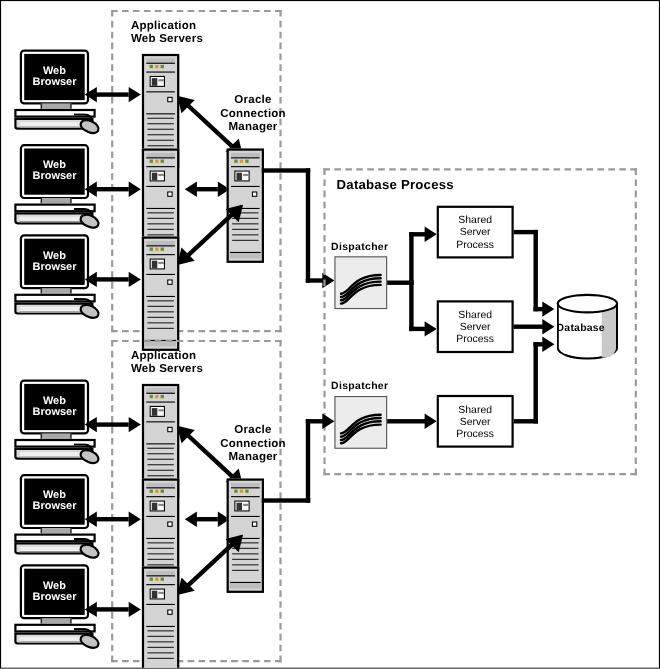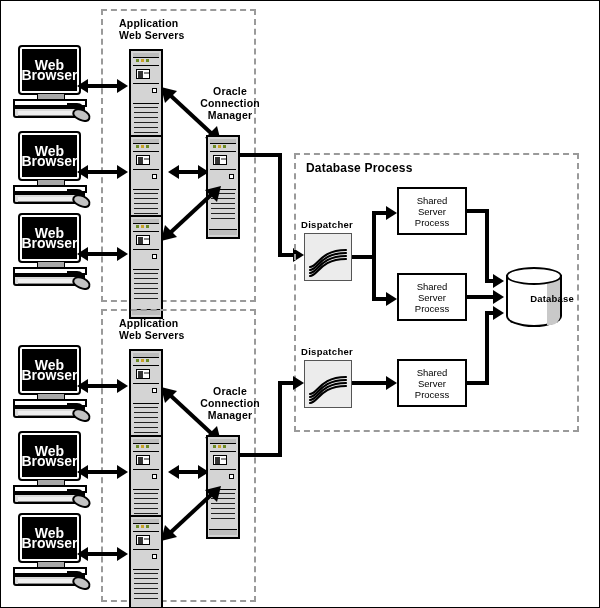--- a/index.html
+++ b/index.html
@@ -44,21 +44,21 @@
     position:absolute;left:9px;top:0;width:63px;height:50px;
     background:#ffffff;border:2px solid #000;border-radius:4px;
     box-sizing:border-box;
   }
   .pc .screen{
     position:absolute;left:13px;top:4px;width:55px;height:42px;
     background:#000;box-sizing:border-box;
     display:flex;align-items:center;justify-content:center;
   }
   .pc .screen span{
-    color:#fff;font-size:14px;font-weight:bold;line-height:10.5px;
+    color:#fff;font-size:10px;font-weight:bold;line-height:10.5px;
     text-align:center;display:block;white-space:pre-line;
   }
   .pc .neck{
     position:absolute;left:28px;top:49px;width:26px;height:5px;
     background:#a8a8a8;border-left:1px solid #000;border-right:1px solid #000;
   }
   .pc .base-top{
     position:absolute;left:4px;top:54px;width:74px;height:8px;
     background:#ffffff;border:2px solid #000;box-sizing:border-box;
   }
@@ -161,22 +161,22 @@
   .db .shade{
     position:absolute;right:2px;top:10px;width:13px;height:48px;
     background:#c9c9c9;border-radius:0 0 9px 0/0 0 9px 0;
   }
   .db .top{
     position:absolute;left:0;top:0;width:56px;height:18px;
     background:#ffffff;border:2px solid #000;border-radius:50%;
     box-sizing:border-box;
   }
   .db .dbtext{
-    position:absolute;left:0;top:26px;width:56px;text-align:right;
-    font-size:9.5px;font-weight:bold;color:#000;letter-spacing:.2px;margin-left:12px;
+    position:absolute;left:0;top:26px;width:56px;text-align:left;
+    font-size:9.5px;font-weight:bold;color:#000;letter-spacing:.2px;
   }
   
   .line-h{position:absolute;background:#000;height:4px;}
   .line-v{position:absolute;background:#000;width:4px;}
   .arrow{position:absolute;width:0;height:0;}
   .arrow.right{border-top:7px solid transparent;border-bottom:7px solid transparent;border-left:11px solid #000;}
   .arrow.left{border-top:7px solid transparent;border-bottom:7px solid transparent;border-right:11px solid #000;}
   .diag{position:absolute;}
 </style>
 </head>

